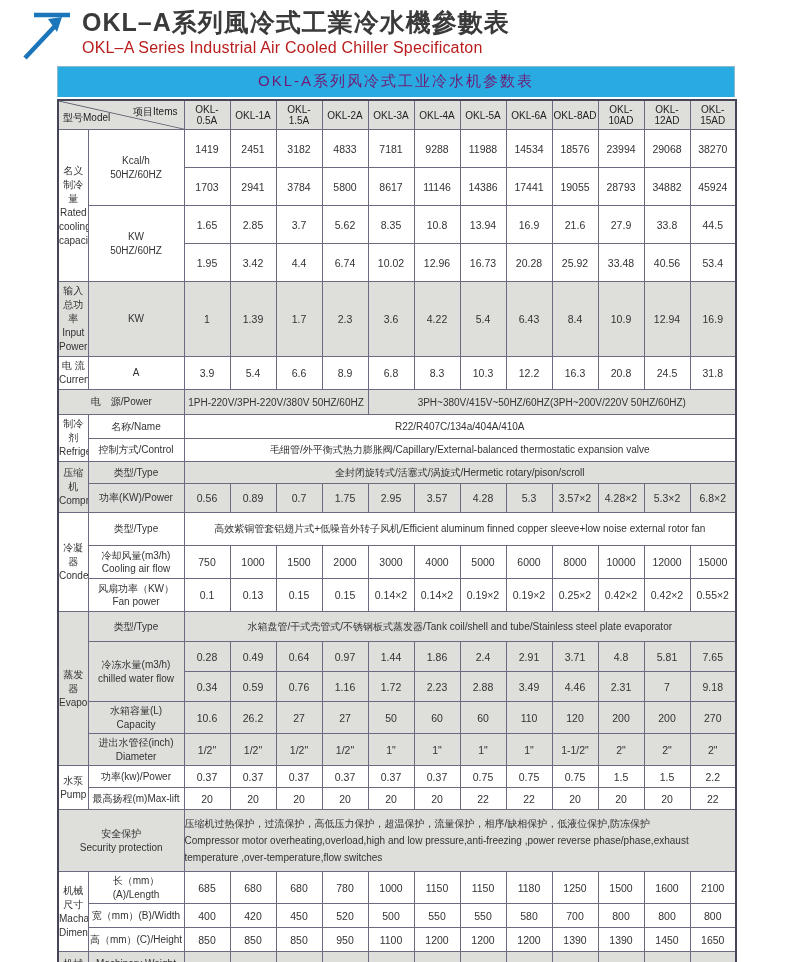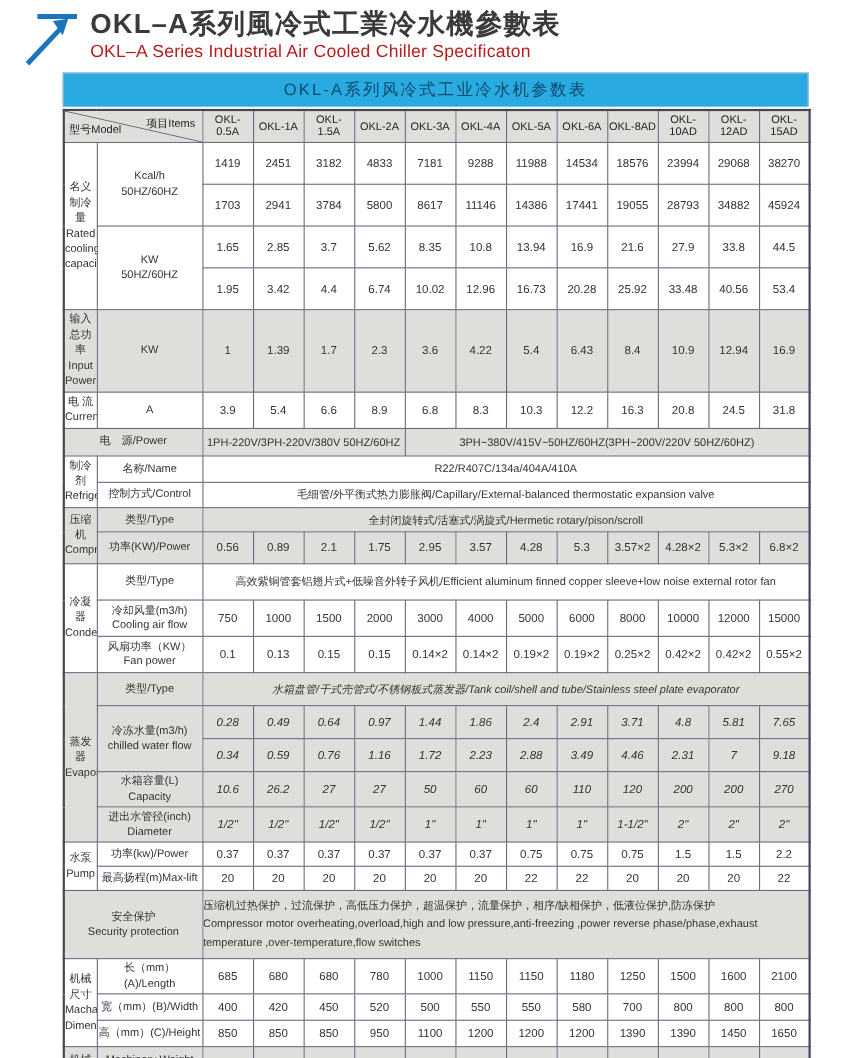--- a/index.html
+++ b/index.html
@@ -7,21 +7,21 @@
 
   
   .page-header{display:flex;align-items:flex-start;padding:8px 0 0 20px;}
   .logo{width:52px;height:52px;flex:0 0 auto;margin-top:2px;}
   .titles{margin-left:10px;}
   .title-cn{font-size:25px;font-weight:bold;color:#3a3a3a;letter-spacing:1px;line-height:1.15;}
   .title-en{font-size:16px;color:#b91c1c;margin-top:2px;letter-spacing:0.2px;}
 
   
   .tbl-wrap{position:absolute;left:57px;top:66px;width:678px;}
-  .caption-bar{background:#29abe2;color:#0c4a6e;text-align:center;font-size:15px;
+  .caption-bar{background:#29abe2;color:#701a75;text-align:center;font-size:15px;
     letter-spacing:2px;padding:5px 0 6px 0;border:1px solid #8fb9cf;border-bottom:none;}
 
   
   table.spec{border-collapse:collapse;table-layout:fixed;width:678px;margin-top:2px;
     border:2px solid #45455a;background:#fff;}
   td,th{border:1px solid #6a6a80;text-align:center;vertical-align:middle;
     color:#333;padding:2px 1px;overflow:hidden;}
   tr.g td{background:#dededb;}
   .head-row th{background:#dededb;font-weight:normal;font-size:10px;color:#222;height:24px;}
   th.corner{position:relative;padding:0;}
@@ -30,21 +30,21 @@
   .c-items{position:absolute;right:6px;top:4px;font-size:10px;}
   td.cat{font-size:10px;white-space:pre-line;line-height:1.4;padding:2px 0;}
   td.item{font-size:10px;white-space:pre-line;line-height:1.35;}
   td.val{font-size:10.5px;height:24px;}
   td.merged{font-size:10px;height:17px;white-space:pre-line;}
   td.left{text-align:left;padding:5px 0;line-height:1.7;font-size:10px;}
   .sec-0 td.val{height:33px;margin-left:48px;}
   .sec-1 td.val,.sec-2 td.val{height:27px;}
   .sec-3 td.merged{height:20px;}
   .sec-6 td.val{height:28px;}
-  .sec-7 td.val{height:25px;font-style:italic;}
+  .sec-7 td.val{height:25px;}
   .sec-8 td.val{height:17px;}
   .sec-10 td.val{height:19px;}
   .sec-11 td.val{height:33px;}
 </style>
 </head>
 <body>
 
 <div class="page-header">
   <svg class="logo" viewBox="0 0 52 52">
     <path d="M14 5 H50" stroke="#1b75bb" stroke-width="4.5" fill="none"></path>
@@ -214,21 +214,21 @@
         <tr class="g sec-5">
           <td class="cat" rowspan="2">压缩机
 Compressor</td>
           <td class="item">类型/Type</td>
           <td class="val merged" colspan="12">全封闭旋转式/活塞式/涡旋式/Hermetic rotary/pison/scroll</td>
         </tr>
         <tr class="g sec-5">
           <td class="item">功率(KW)/Power</td>
           <td class="val">0.56</td>
           <td class="val">0.89</td>
-          <td class="val">2.1</td>
+          <td class="val">0.7</td>
           <td class="val">1.75</td>
           <td class="val">2.95</td>
           <td class="val">3.57</td>
           <td class="val">4.28</td>
           <td class="val">5.3</td>
           <td class="val">3.57×2</td>
           <td class="val">4.28×2</td>
           <td class="val">5.3×2</td>
           <td class="val">6.8×2</td>
         </tr>

